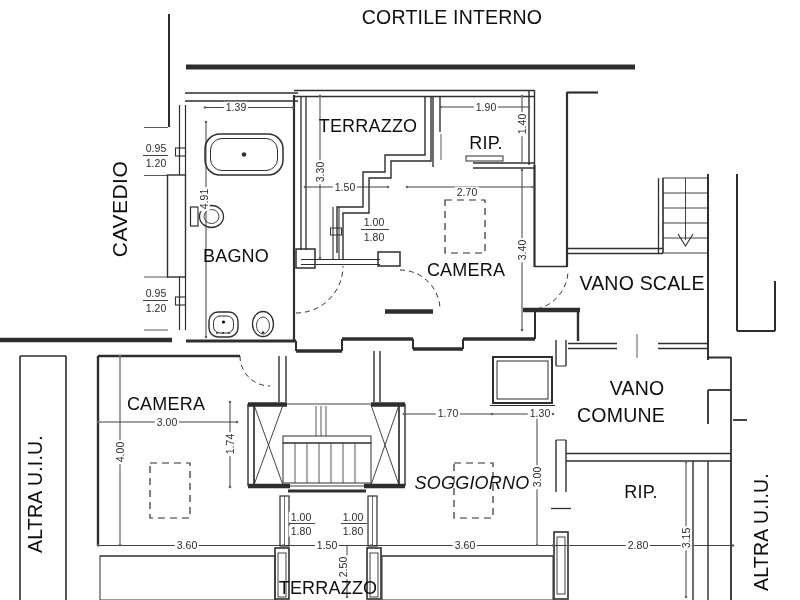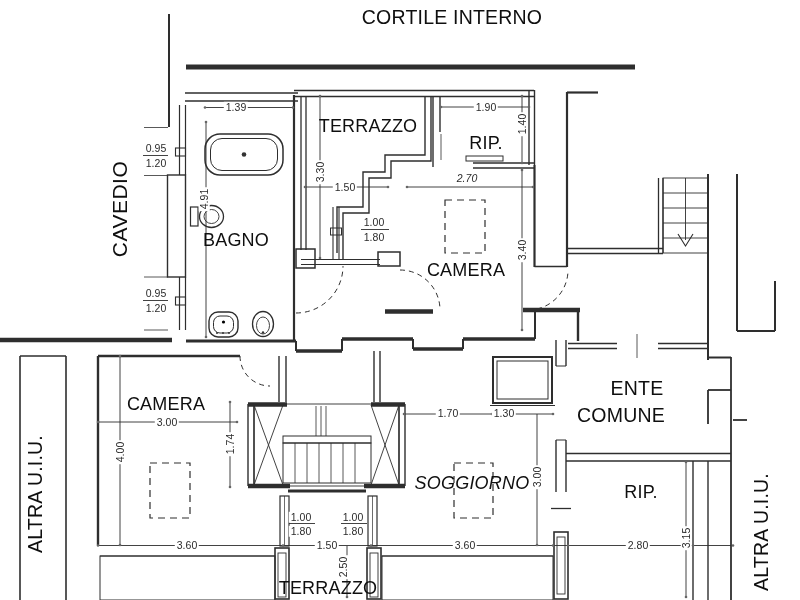--- a/index.html
+++ b/index.html
@@ -314,50 +314,51 @@
         <circle cx="347" cy="597" r="1.3"></circle>
     <circle cx="686" cy="462" r="1.3"></circle>
         <circle cx="686" cy="597" r="1.3"></circle>
   </g>
 </svg>
 
 <span class="lbl sz-l" style="left:452px;top:18px;">CORTILE INTERNO</span>
 <span class="lbl sz-xl rot" style="left:119px;top:209px;">CAVEDIO</span>
 <span class="lbl sz-s" style="left:368px;top:126px;">TERRAZZO</span>
 <span class="lbl sz-s" style="left:486px;top:143px;">RIP.</span>
-<span class="lbl sz-s" style="left:236px;top:240px;">BAGNO</span>
+<span class="lbl sz-s" style="left:236px;top:256px;">BAGNO</span>
 <span class="lbl sz-s" style="left:466px;top:270px;">CAMERA</span>
-<span class="lbl sz-l" style="left:637px;top:389px;">ENTE</span>
+<span class="lbl sz-l" style="left:642px;top:284px;">VANO SCALE</span>
+<span class="lbl sz-l" style="left:637px;top:389px;">VANO</span>
 <span class="lbl sz-l" style="left:621px;top:416px;">COMUNE</span>
 <span class="lbl sz-s" style="left:166px;top:404px;">CAMERA</span>
 <span class="lbl sz-s" style="left:472px;top:483px;font-style:italic;">SOGGIORNO</span>
 <span class="lbl sz-s" style="left:641px;top:492px;">RIP.</span>
 <span class="lbl sz-s" style="left:328px;top:588px;">TERRAZZO</span>
 <span class="lbl sz-l rot" style="left:36px;top:494px;">ALTRA U.I.U.</span>
 <span class="lbl sz-l rot" style="left:762px;top:532px;">ALTRA U.I.U.</span>
 
 <span class="dim" style="left:236px;top:107px;">1.39</span>
 <span class="dim" style="left:156px;top:148px;">0.95</span>
 <span class="dim" style="left:156px;top:163px;">1.20</span>
 <span class="dim rot" style="left:204px;top:199px;">4.91</span>
 <span class="dim" style="left:156px;top:293px;">0.95</span>
 <span class="dim" style="left:156px;top:308px;">1.20</span>
 <span class="dim rot" style="left:320px;top:172px;">3.30</span>
 <span class="dim" style="left:345px;top:187px;">1.50</span>
 <span class="dim" style="left:374px;top:222px;">1.00</span>
 <span class="dim" style="left:374px;top:237px;">1.80</span>
 <span class="dim" style="left:486px;top:107px;">1.90</span>
 <span class="dim rot" style="left:522px;top:124px;">1.40</span>
-<span class="dim" style="left:467px;top:178px;font-style:italic;">2.70</span>
+<span class="dim" style="left:467px;top:192px;">2.70</span>
 <span class="dim rot" style="left:522px;top:250px;">3.40</span>
 <span class="dim" style="left:167px;top:422px;">3.00</span>
 <span class="dim rot" style="left:120px;top:452px;">4.00</span>
 <span class="dim rot" style="left:230px;top:444px;">1.74</span>
 <span class="dim" style="left:448px;top:413px;">1.70</span>
-<span class="dim" style="left:504px;top:413px;">1.30</span>
+<span class="dim" style="left:540px;top:413px;">1.30</span>
 <span class="dim rot" style="left:537px;top:477px;">3.00</span>
 <span class="dim" style="left:301px;top:517px;">1.00</span>
 <span class="dim" style="left:301px;top:531px;">1.80</span>
 <span class="dim" style="left:353px;top:517px;">1.00</span>
 <span class="dim" style="left:353px;top:531px;">1.80</span>
 <span class="dim" style="left:327px;top:545px;">1.50</span>
 <span class="dim rot" style="left:343px;top:567px;">2.50</span>
 <span class="dim" style="left:187px;top:545px;">3.60</span>
 <span class="dim" style="left:465px;top:545px;">3.60</span>
 <span class="dim" style="left:638px;top:545px;">2.80</span>

